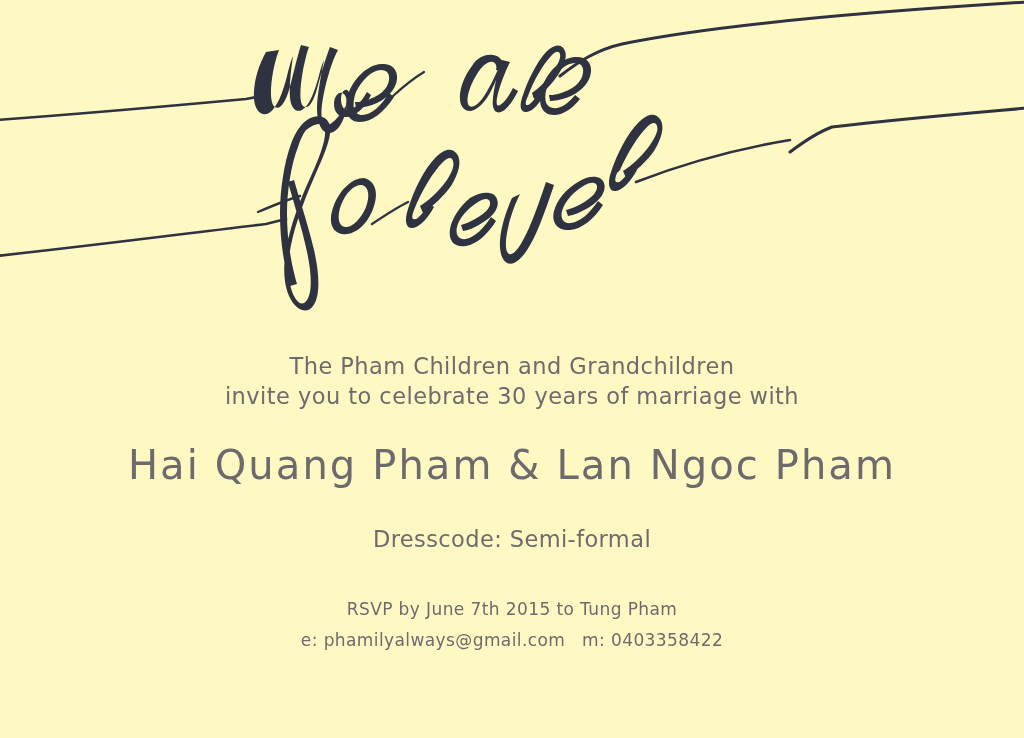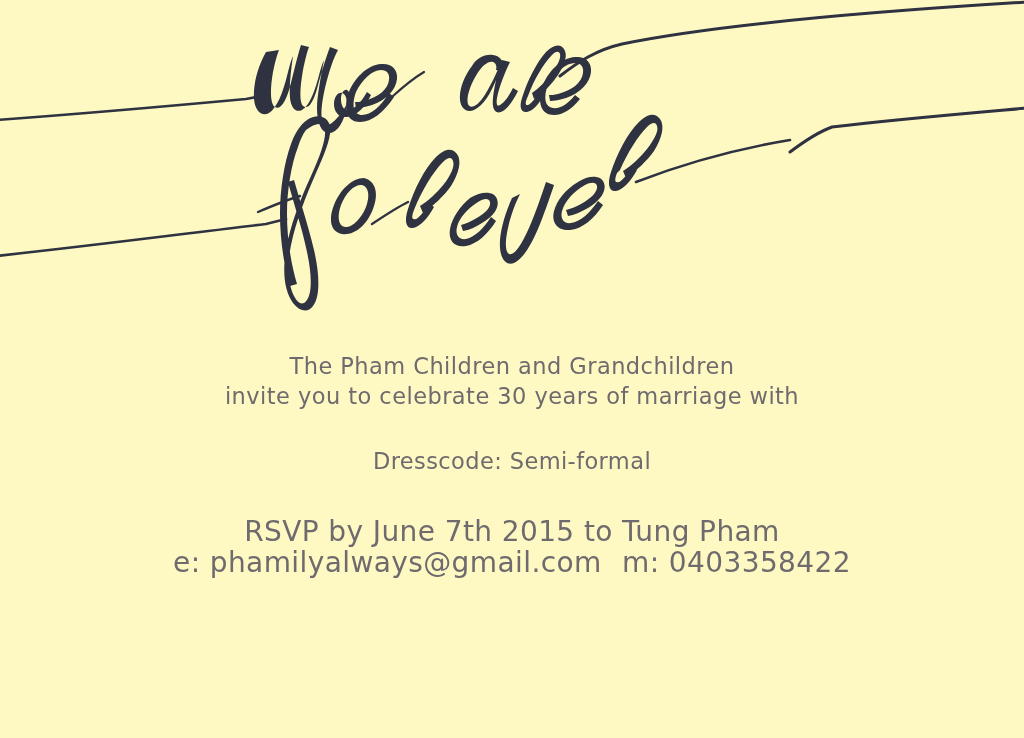--- a/index.html
+++ b/index.html
@@ -70,21 +70,21 @@
   .dresscode-line {
     font-size: 22.5px;
     line-height: 30px;
     letter-spacing: 0.4px;
     white-space: nowrap;
   }
   .rsvp-block {
     margin-top: 40px;
   }
   .rsvp-line {
-    font-size: 28px;
+    font-size: 17px;
     line-height: 31px;
     letter-spacing: 0.4px;
     white-space: nowrap;
   }
   .rsvp-contact .gap {
     display: inline-block;
     width: 11px;
   }
 </style>
 </head>
@@ -222,20 +222,21 @@
     </g>
   </svg>
 
   <div id="copy" style="color: rgb(110, 106, 109);">
 
     <div class="intro-block">
       <div class="intro-line">The Pham Children and Grandchildren</div>
       <div class="intro-line">invite you to celebrate 30 years of marriage with</div>
     </div>
 
+    <div class="names">Hai Quang Pham &amp; Lan Ngoc Pham</div>
 
     <div class="date-block">
     </div>
 
     <div class="dresscode-block">
       <div class="dresscode-line">Dresscode: Semi-formal</div>
     </div>
 
     <div class="rsvp-block">
       <div class="rsvp-line">RSVP by June 7th 2015 to Tung Pham</div>

